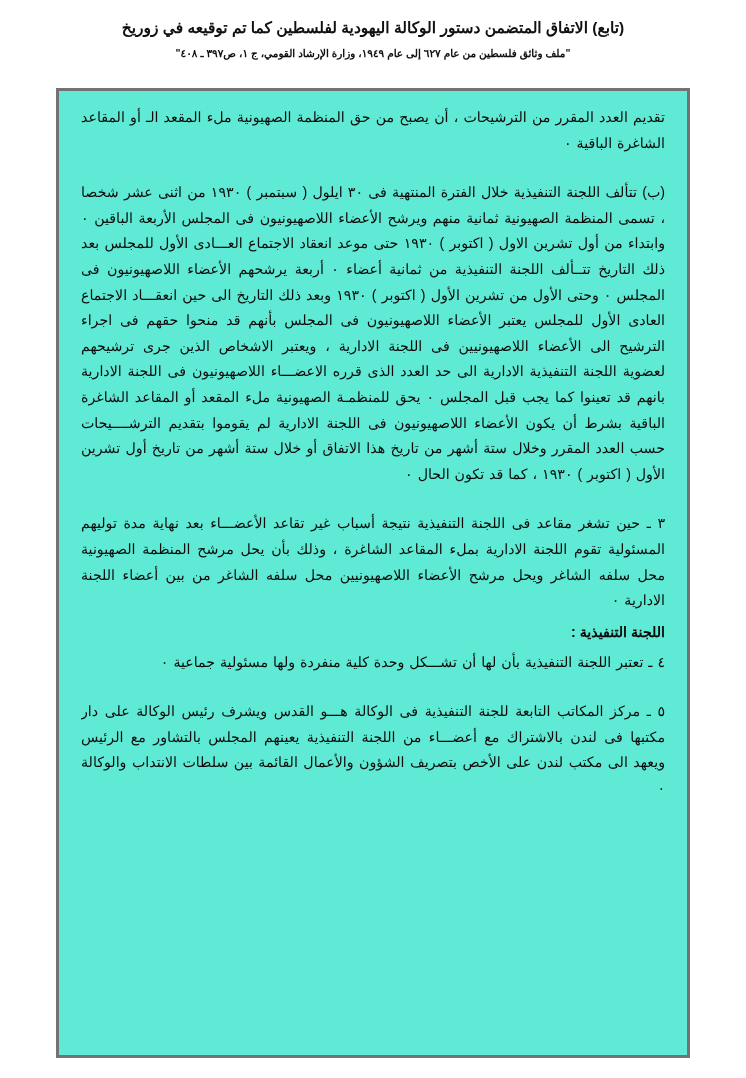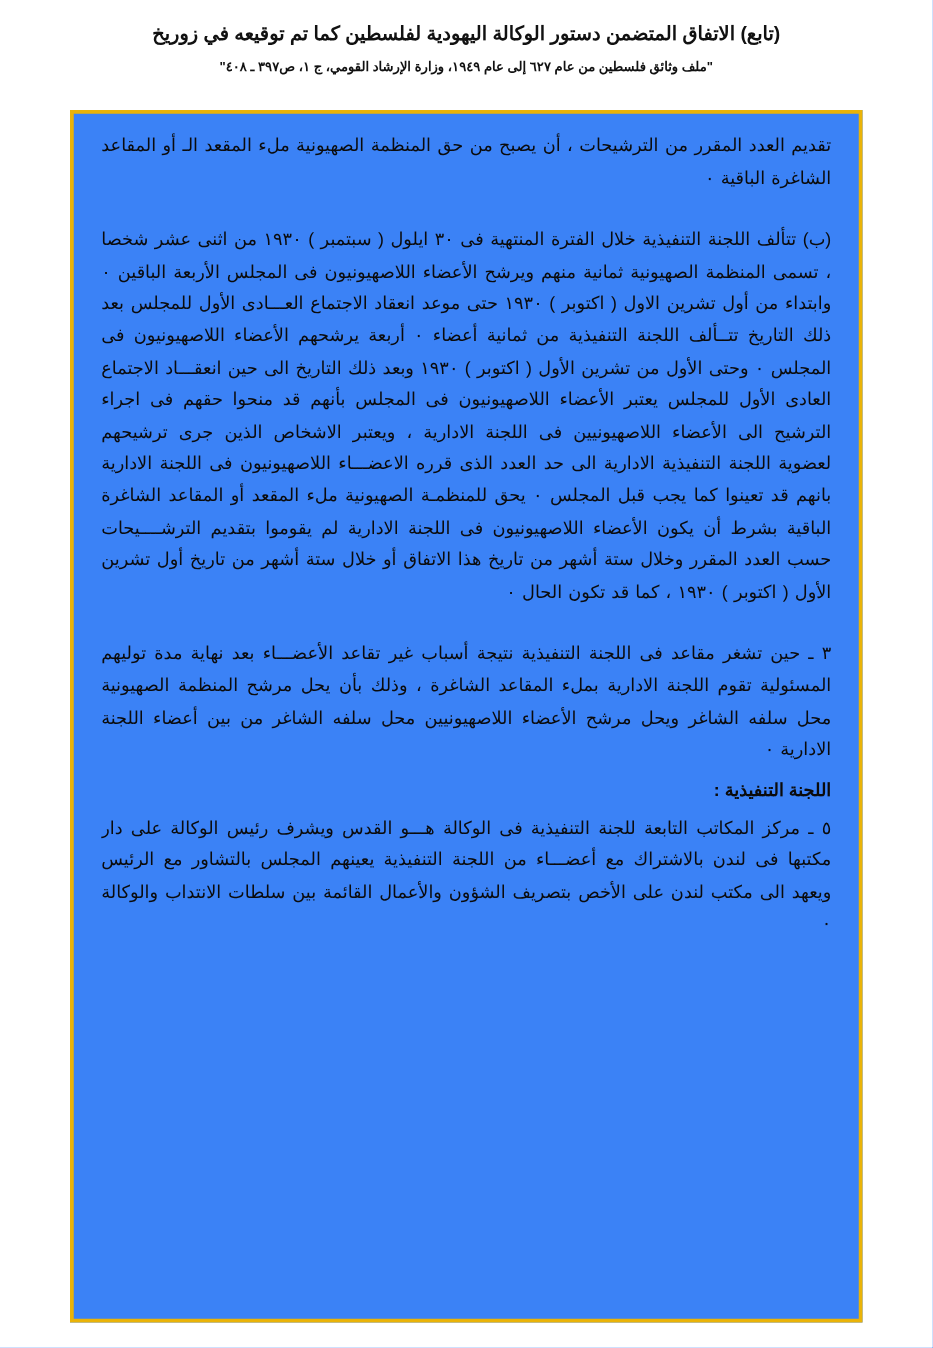--- a/index.html
+++ b/index.html
@@ -39,23 +39,23 @@
     color: #111;
     margin-top: 9px;
     direction: rtl;
   }
   .frame {
     position: absolute;
     top: 88px;
     right: 56px;
     left: 56px;
     bottom: 20px;
-    border: 3px solid #eab308;
+    border: 3px solid #737373;
     box-sizing: border-box;
-    background: #3b82f6;
+    background: #5eead4;
   }
   .frame-inner {
     position: absolute;
     top: 14px;
     right: 22px;
     left: 22px;
     bottom: 6px;
     overflow: hidden;
   }
   .body-col {
@@ -100,20 +100,21 @@
       <div class="body-col">
 
         <p class="para">تقديم العدد المقرر من الترشيحات ، أن يصبح من حق المنظمة الصهيونية ملء المقعد الـ أو المقاعد الشاغرة الباقية ٠</p>
 
         <p class="para">(ب) تتألف اللجنة التنفيذية خلال الفترة المنتهية فى ٣٠ ايلول ( سبتمبر ) ١٩٣٠ من اثنى عشر شخصا ، تسمى المنظمة الصهيونية ثمانية منهم ويرشح الأعضاء اللاصهيونيون فى المجلس الأربعة الباقين ٠ وابتداء من أول تشرين الاول ( اكتوبر ) ١٩٣٠ حتى موعد انعقاد الاجتماع العـــادى الأول للمجلس بعد ذلك التاريخ تتــألف اللجنة التنفيذية من ثمانية أعضاء ٠ أربعة يرشحهم الأعضاء اللاصهيونيون فى المجلس ٠ وحتى الأول من تشرين الأول ( اكتوبر ) ١٩٣٠ وبعد ذلك التاريخ الى حين انعقـــاد الاجتماع العادى الأول للمجلس يعتبر الأعضاء اللاصهيونيون فى المجلس بأنهم قد منحوا حقهم فى اجراء الترشيح الى الأعضاء اللاصهيونيين فى اللجنة الادارية ، ويعتبر الاشخاص الذين جرى ترشيحهم لعضوية اللجنة التنفيذية الادارية الى حد العدد الذى قرره الاعضـــاء اللاصهيونيون فى اللجنة الادارية بانهم قد تعينوا كما يجب قبل المجلس ٠ يحق للمنظمـة الصهيونية ملء المقعد أو المقاعد الشاغرة الباقية بشرط أن يكون الأعضاء اللاصهيونيون فى اللجنة الادارية لم يقوموا بتقديم الترشــــيحات حسب العدد المقرر وخلال ستة أشهر من تاريخ هذا الاتفاق أو خلال ستة أشهر من تاريخ أول تشرين الأول ( اكتوبر ) ١٩٣٠ ، كما قد تكون الحال ٠</p>
 
         <p class="para">٣ ـ حين تشغر مقاعد فى اللجنة التنفيذية نتيجة أسباب غير تقاعد الأعضـــاء بعد نهاية مدة توليهم المسئولية تقوم اللجنة الادارية بملء المقاعد الشاغرة ، وذلك بأن يحل مرشح المنظمة الصهيونية محل سلفه الشاغر ويحل مرشح الأعضاء اللاصهيونيين محل سلفه الشاغر من بين أعضاء اللجنة الادارية ٠</p>
 
         <h2 class="section-head">اللجنة التنفيذية :</h2>
 
+        <p class="para">٤ ـ تعتبر اللجنة التنفيذية بأن لها أن تشـــكل وحدة كلية منفردة ولها مسئولية جماعية ٠</p>
 
         <p class="para">٥ ـ مركز المكاتب التابعة للجنة التنفيذية فى الوكالة هـــو القدس ويشرف رئيس الوكالة على دار مكتبها فى لندن بالاشتراك مع أعضـــاء من اللجنة التنفيذية يعينهم المجلس بالتشاور مع الرئيس ويعهد الى مكتب لندن على الأخص بتصريف الشؤون والأعمال القائمة بين سلطات الانتداب والوكالة ٠</p>
 
 
 
 
       </div>
     </div>
   </div>
 

